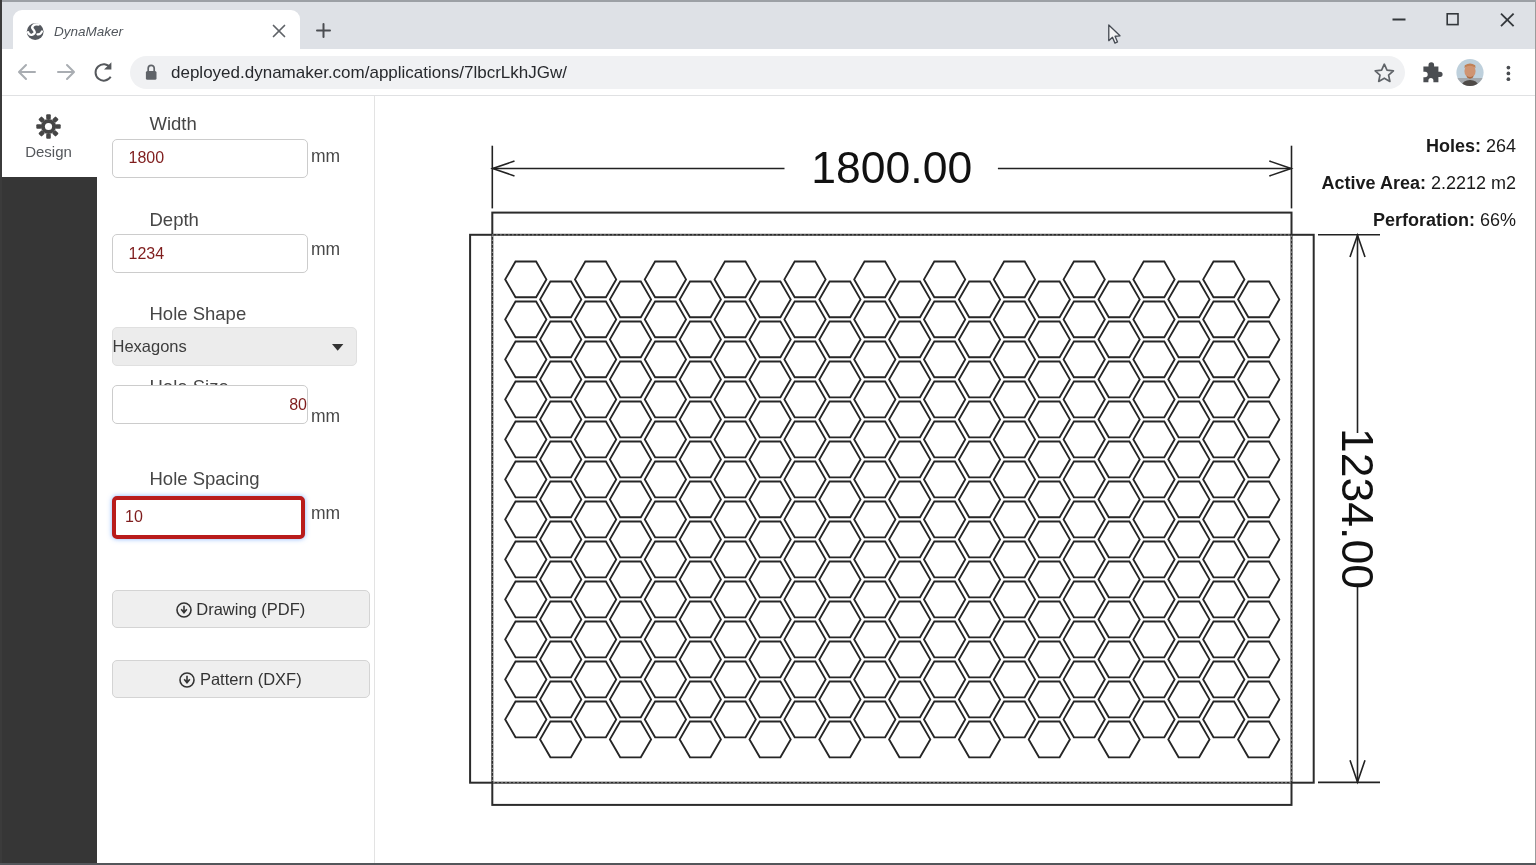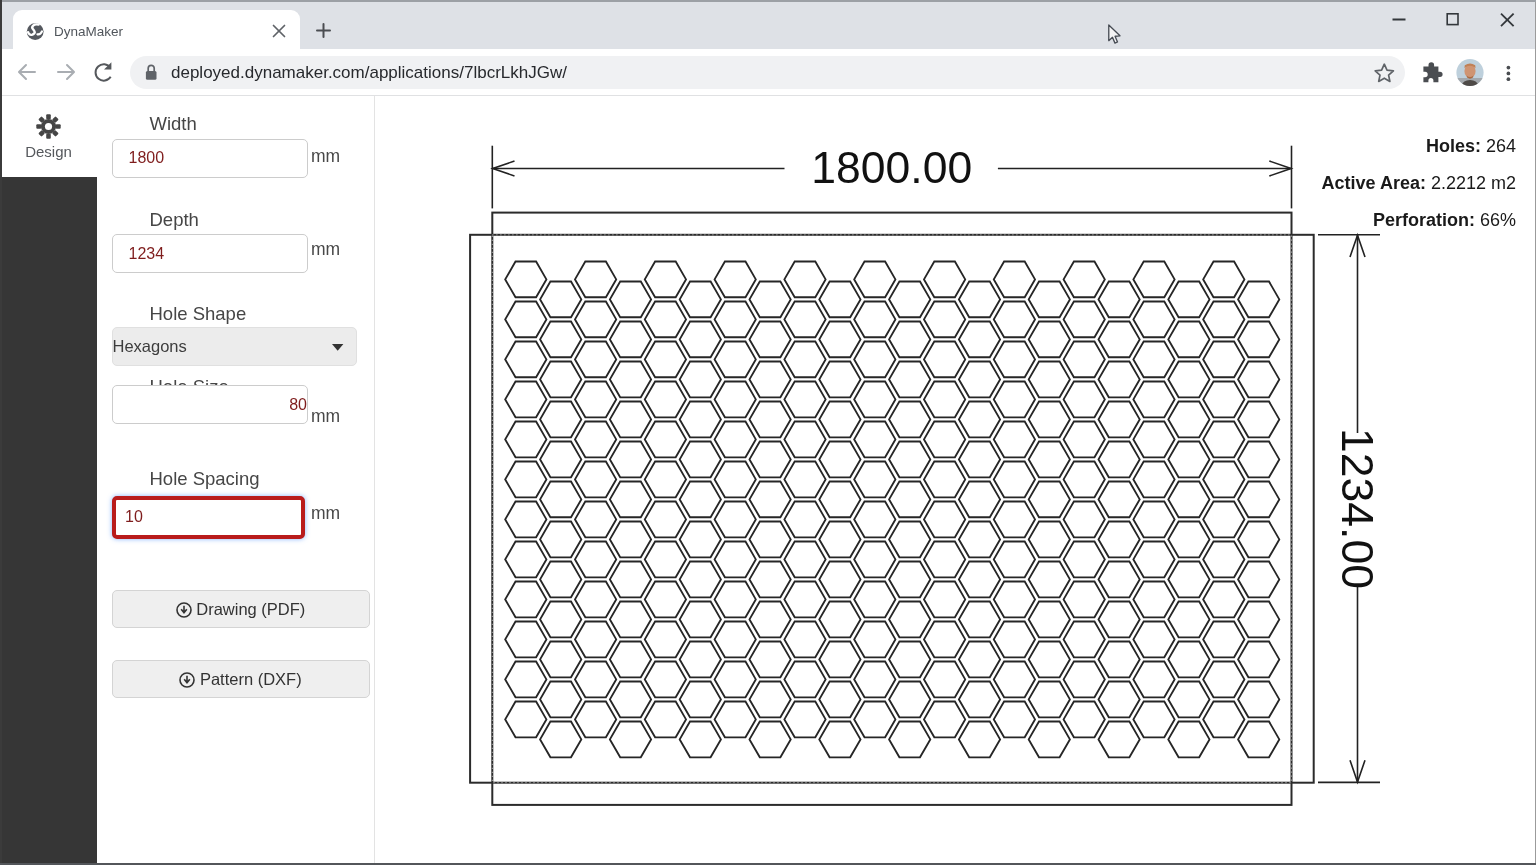--- a/index.html
+++ b/index.html
@@ -3,21 +3,21 @@
 <meta charset="utf-8">
 <style>
   html,body{margin:0;padding:0;width:1536px;height:865px;overflow:hidden;
     font-family:"Liberation Sans",sans-serif;background:#fff;}
   .abs{position:absolute;}
   
   #tabbar{position:absolute;left:0;top:0;width:1536px;height:49px;background:#dee1e6;}
   #topline{position:absolute;left:0;top:0;width:1536px;height:2px;background:#9ca0a5;}
   #tab{position:absolute;left:13px;top:10px;width:287px;height:39px;background:#fff;
     border-radius:9px 9px 0 0;}
-  #tabtitle{position:absolute;left:54px;top:23.5px;font-size:13.5px;color:#51565c;}
+  #tabtitle{position:absolute;left:54px;top:23.5px;font-size:13.5px;color:#51565c;font-style:italic;}
   #addr{position:absolute;left:0;top:49px;width:1536px;height:46px;background:#fff;}
   #addrline{position:absolute;left:0;top:95px;width:1536px;height:1.5px;background:#e0e1e3;}
   #omni{position:absolute;left:130px;top:55.5px;width:1275px;height:33.5px;background:#f0f1f3;border-radius:17px;}
   #url{position:absolute;left:171px;top:63px;font-size:17px;color:#27292d;letter-spacing:0px;}
   
   #app{position:absolute;left:0;top:96px;width:1536px;height:769px;background:#fff;}
   #rail{position:absolute;left:0;top:177px;width:97px;height:688px;background:#363636;}
   #design{position:absolute;left:0;top:96px;width:97px;height:81px;background:#fff;}
   #designlbl{position:absolute;left:0;top:142.5px;width:97px;text-align:center;font-size:15px;color:#55585c;}
   #paneldiv{position:absolute;left:374px;top:96px;width:1px;height:769px;background:#e3e3e3;}

